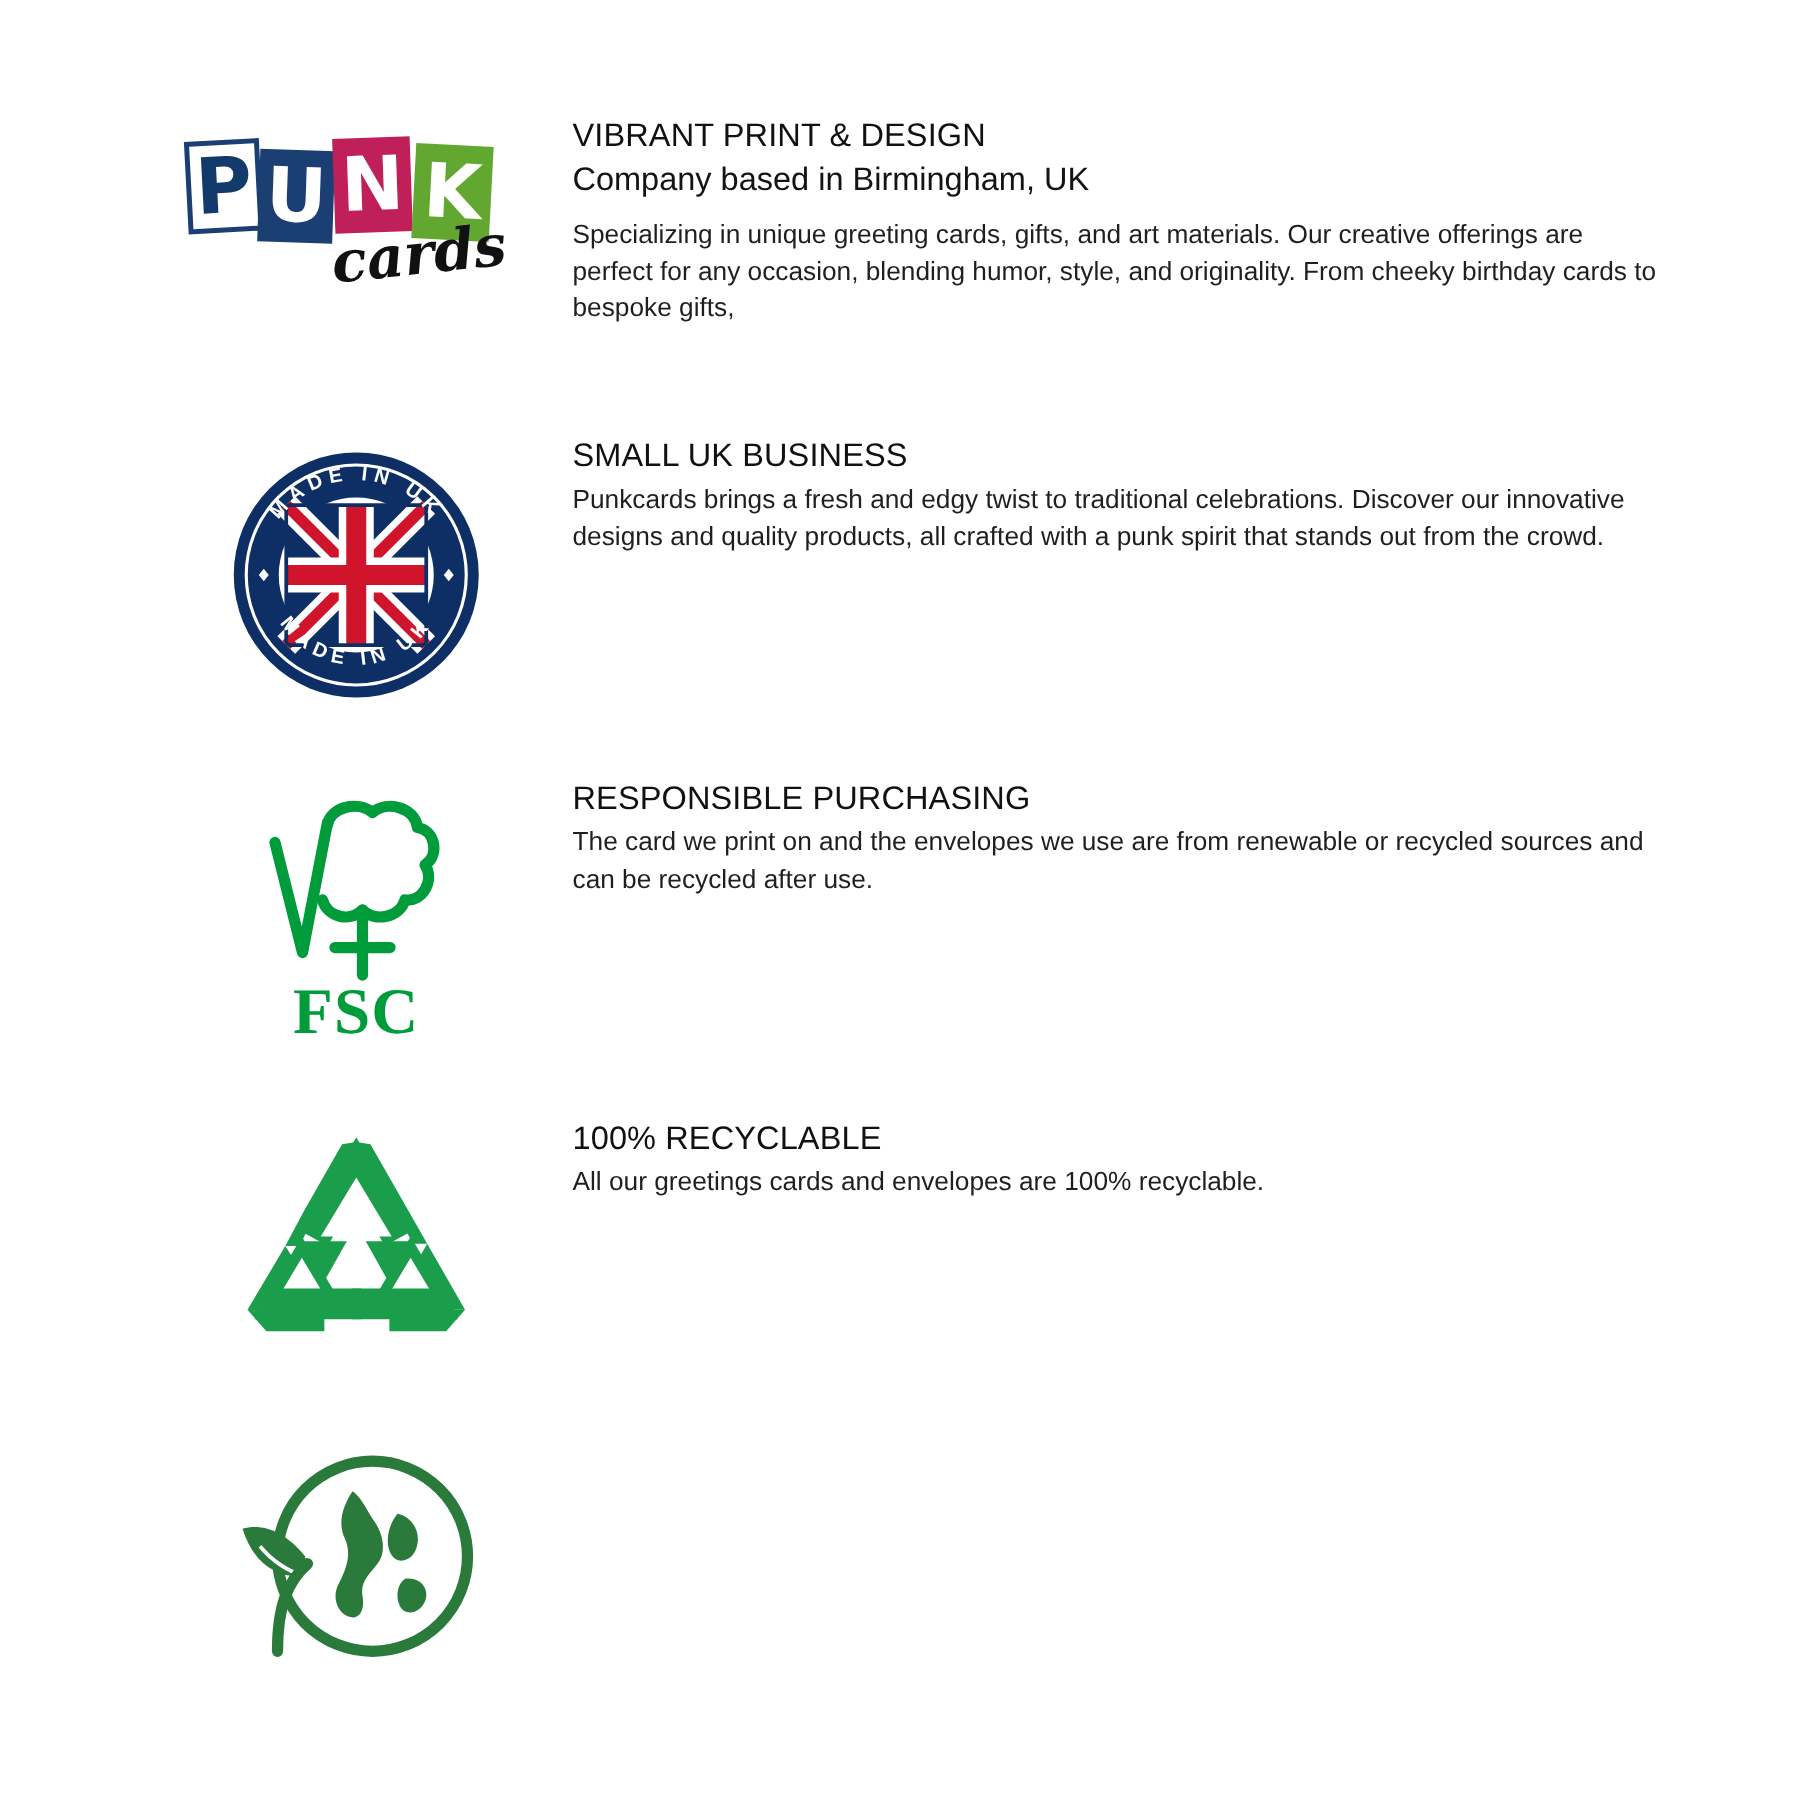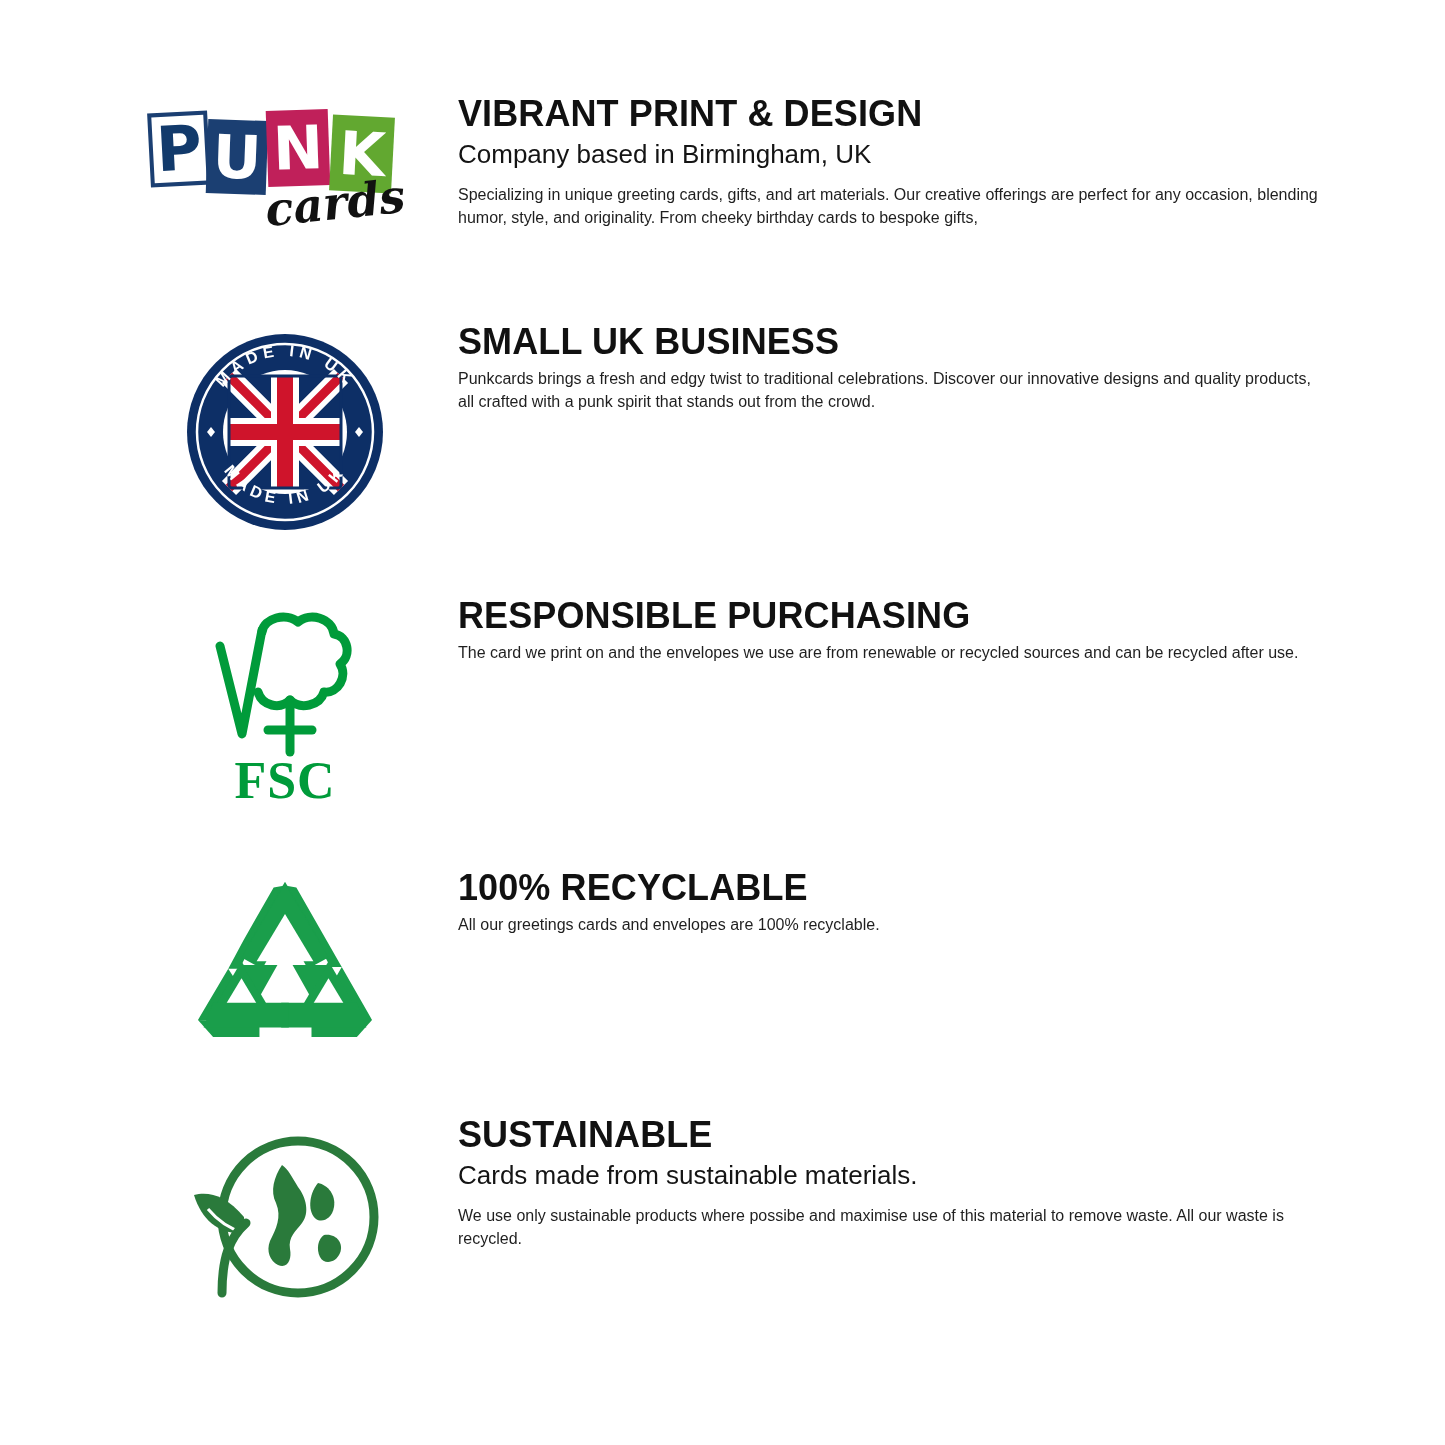--- a/index.html
+++ b/index.html
@@ -36,36 +36,36 @@
     display: flex;
     align-items: center;
     justify-content: center;
     padding-top: 10px;
   }
   .text-cell {
     flex: 1;
     padding-left: 8px;
   }
   .f-title {
-    font-size: 36px;
-    font-weight: bold;
+    font-size: 26px;
+    font-weight: normal;
     letter-spacing: 0.1px;
     line-height: 1.12;
     color: #111111;
     margin: 0 0 6px 0;
   }
   .f-sub {
     font-size: 26px;
     font-weight: normal;
     line-height: 1.14;
     color: #141414;
     margin: 0 0 14px 0;
   }
   .f-body {
-    font-size: 16px;
+    font-size: 21px;
     line-height: 1.42;
     color: #1f1f1f;
     margin: 0;
     max-width: 870px;
   }
 
   
   .row-1 { margin-top: 16px; margin-bottom: 88px; }
   .row-2 { margin-bottom: 64px; }
   .row-3 { margin-bottom: 62px; }
@@ -298,20 +298,15 @@
                    C 158 138, 146 140, 142 132
                    C 138 124, 140 114, 146 110 Z"></path>
         </g>
         <path d="M66 92
                  C 48 70, 30 66, 16 70
                  C 24 96, 42 110, 66 108 Z" fill="#2a7a3b"></path>
         <path d="M66 108 C 52 104, 40 96, 30 84" fill="none" stroke="#ffffff" stroke-width="3"></path>
         <path d="M44 168 C 44 132, 52 112, 68 98" fill="none" stroke="#2a7a3b" stroke-width="9" stroke-linecap="round"></path>
       </svg>
     </div>
-    <div class="text-cell">
-      <h2 class="f-title">SUSTAINABLE</h2>
-      <div class="f-sub">Cards made from sustainable materials.</div>
-      <p class="f-body">We use only sustainable products where possibe and maximise use of this material to remove waste. All our waste is recycled.</p>
-    </div>
   </div>
 
 </div>
 
 </body></html>

